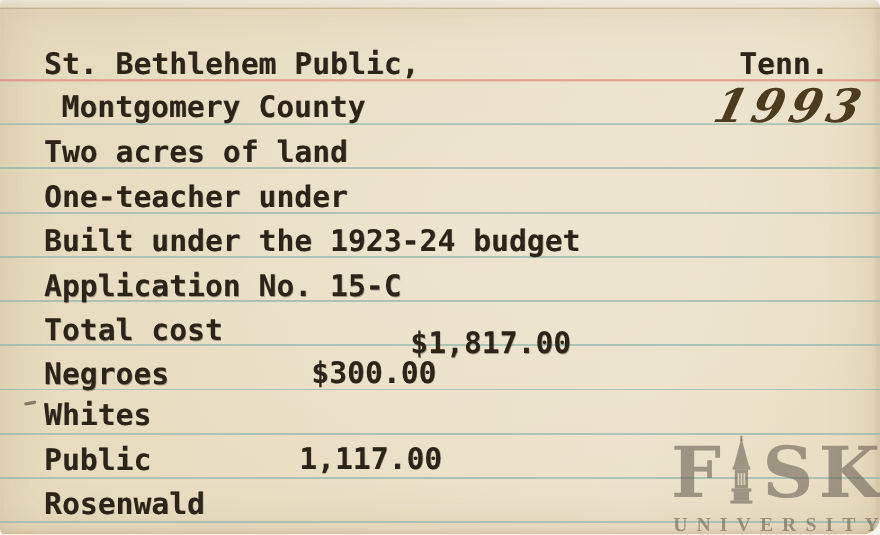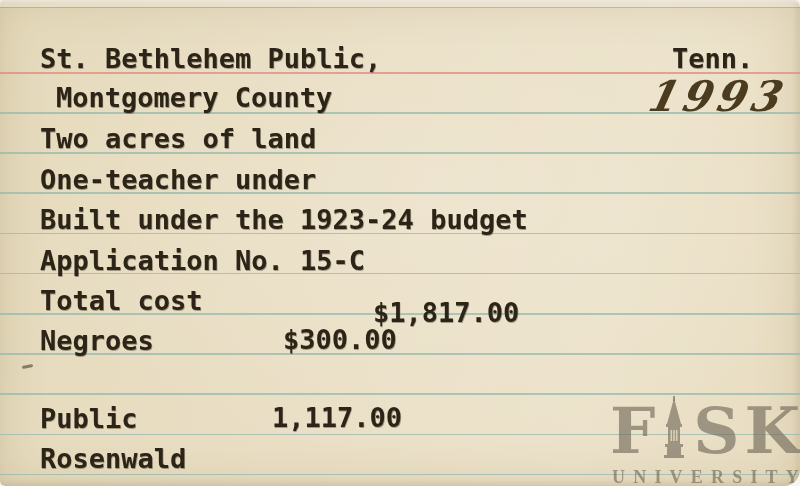--- a/index.html
+++ b/index.html
@@ -127,20 +127,21 @@
   <div class="typed r-built">Built under the 1923-24 budget</div>
   <div class="typed r-appno">Application No. 15-C</div>
 
   <div class="typed r-total">Total cost</div>
   <div class="typed v-total">$1,817.00</div>
 
   <div class="typed r-negroes">Negroes</div>
   <div class="typed v-negroes">$300.00</div>
 
   <div class="ink-smudge"></div>
+  <div class="typed r-whites">Whites</div>
 
   <div class="typed r-public">Public</div>
   <div class="typed v-public">1,117.00</div>
 
   <div class="typed r-rosenwald">Rosenwald</div>
 
   <div class="watermark">
     <div class="wm-letters">
       <span>F</span>
       <svg class="wm-tower" viewBox="0 0 26 62" xmlns="http://www.w3.org/2000/svg" fill="currentColor">

